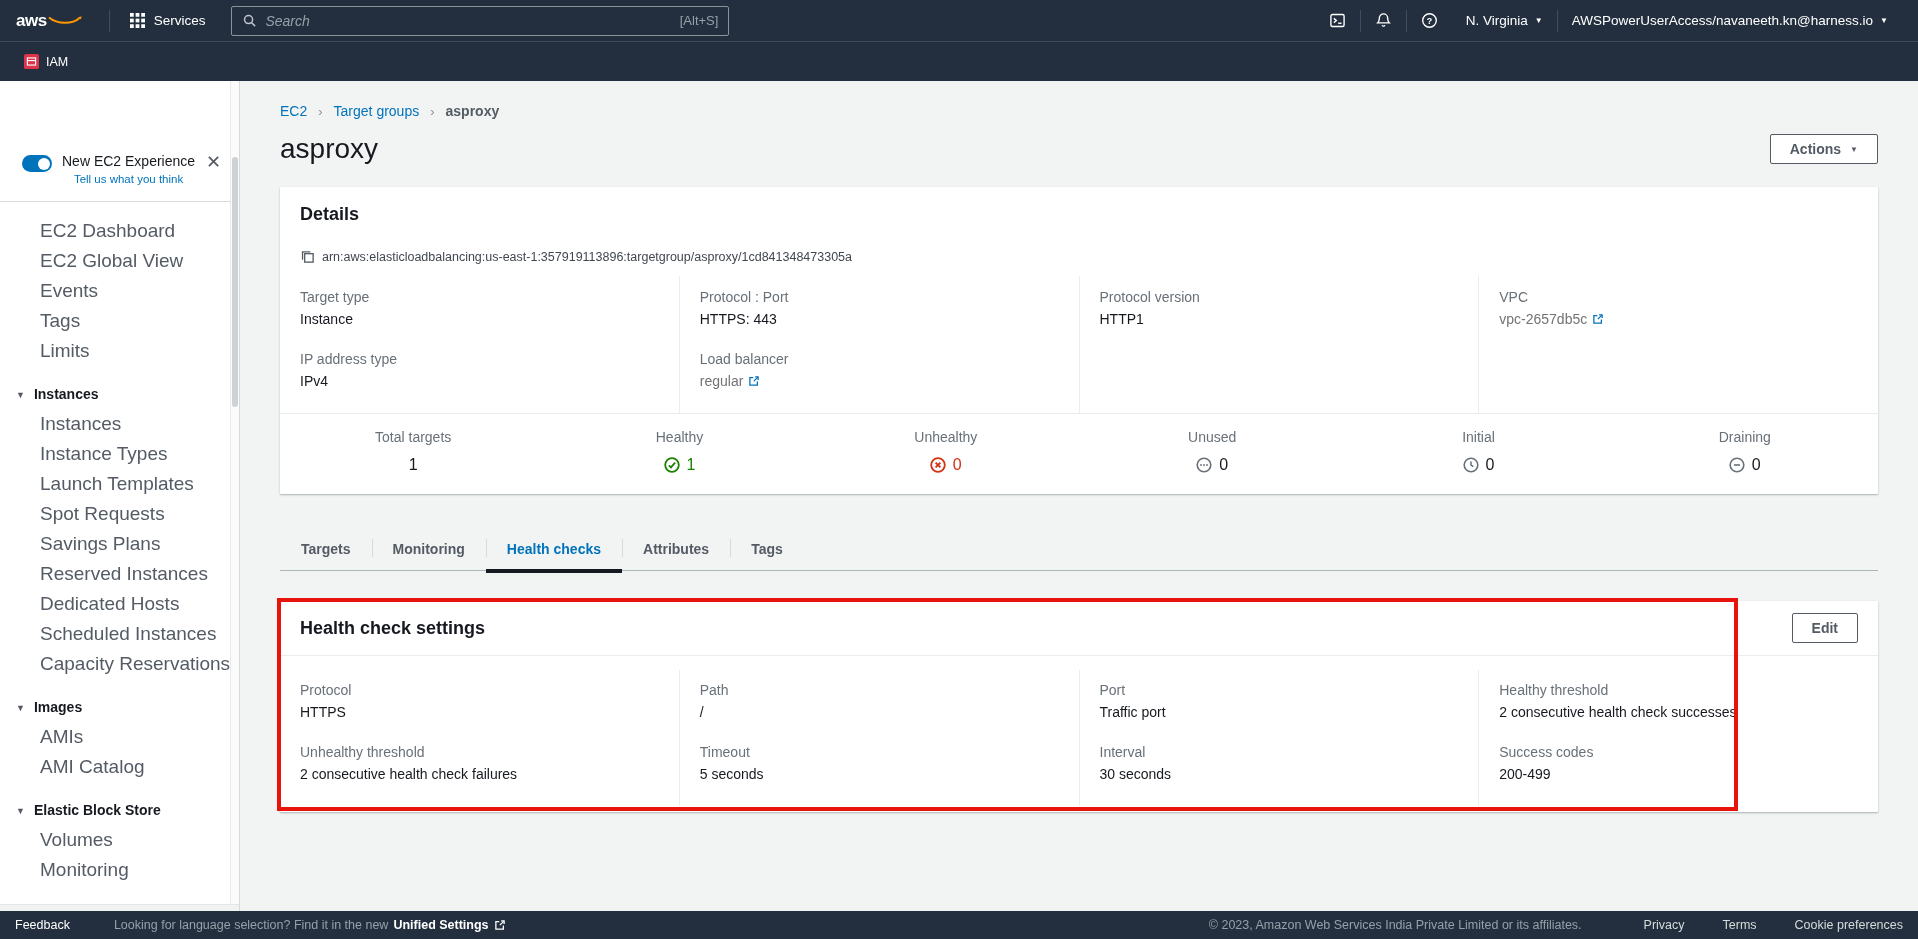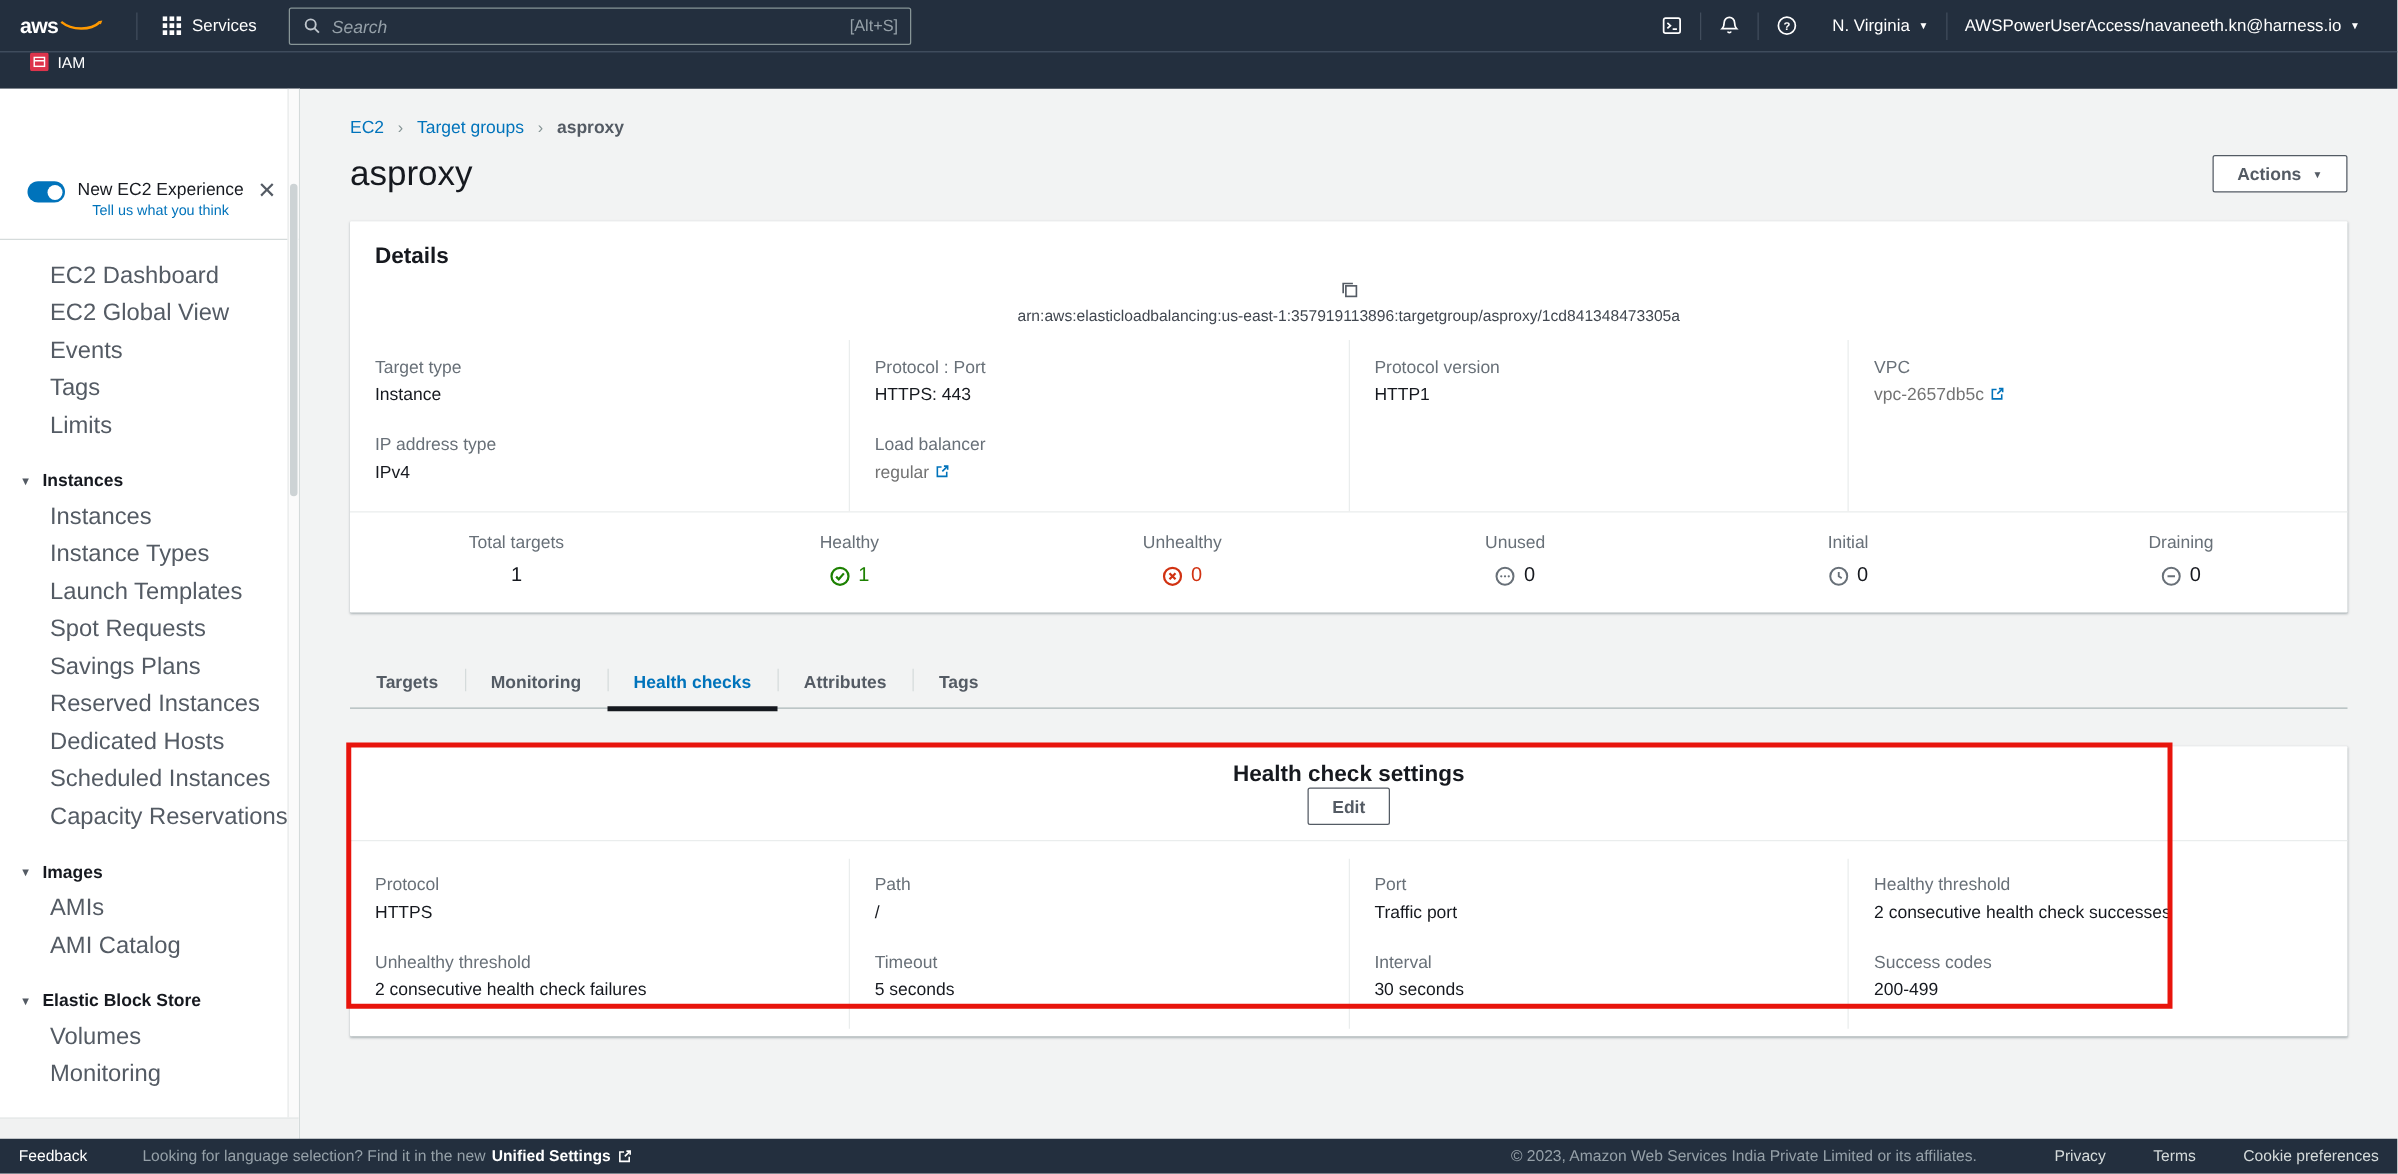--- a/index.html
+++ b/index.html
@@ -19,21 +19,21 @@
   .search-box input { flex:1; background:transparent; border:none; outline:none; color:#fff;
                       font-style:italic; font-size:14px; margin-left:8px; font-family:"Liberation Sans",sans-serif; }
   .search-box input::placeholder { color:#95a0a8; font-style:italic; }
   .search-shortcut { color:#95a0a8; font-size:13px; font-style:normal; }
   .topnav-right { margin-left:auto; display:flex; align-items:center; }
   .top-icon { padding:0 14px; display:flex; align-items:center; cursor:pointer; }
   .top-div { width:1px; height:22px; background:#414d5c; }
   .region-menu, .account-menu { color:#fff; font-size:13.5px; padding:0 14px; display:flex; align-items:center; gap:7px; cursor:pointer; white-space:nowrap; }
   .caret { font-size:8px; color:#fff; }
   
-  .subnav { height:30px; background:#232f3e; border-top:1px solid #3d4b5c; display:flex; align-items:flex-start; padding:0 24px; }
+  .subnav { height:40px; background:#232f3e; border-top:1px solid #3d4b5c; display:flex; align-items:center; padding:0 24px; }
   .fav-item { display:flex; align-items:center; gap:7px; color:#fff; font-size:12.5px; cursor:pointer; }
   
   .app { display:flex; height:840px; }
   
   .sidebar { width:240px; background:#fff; border-right:1px solid #d5dbdb; position:relative; overflow:hidden; flex:none; }
   .sb-banner { margin-top:72px; padding:0 14px 16px 22px; border-bottom:1px solid #d5dbdb; display:flex; align-items:flex-start; }
   .toggle { width:30px; height:17px; border-radius:9px; background:#0073bb; position:relative; flex:none; margin-top:2px; cursor:pointer; }
   .toggle::after { content:''; position:absolute; right:2.5px; top:2.5px; width:12px; height:12px; border-radius:50%; background:#fff; }
   .sb-banner-text { margin-left:10px; text-align:center; }
   .sb-banner-title { font-size:14px; color:#16191f; line-height:17px; }
@@ -55,21 +55,21 @@
   .title-row { display:flex; align-items:center; justify-content:space-between; margin-top:14px; }
   .page-title { font-size:28px; font-weight:400; color:#16191f; }
   .btn { background:#fff; border:1px solid #545b64; border-radius:2px; color:#545b64; font-weight:700;
          font-size:14px; padding:6px 19px; cursor:pointer; font-family:"Liberation Sans",sans-serif; display:inline-flex; align-items:center; gap:9px; }
   .btn .caret { color:#545b64; }
   
   .card { background:#fff; border-radius:1px; box-shadow:0 1px 2px 0 rgba(0,28,36,0.3); }
   .details-card { margin-top:22px; }
   .card-head { padding:17px 20px 4px 20px; }
   .card-title { font-size:18px; font-weight:700; color:#16191f; }
-  .arn-row { display:flex; align-items:center; gap:7px; margin-top:9px; font-size:12.5px; color:#414750;flex-direction:column; }
+  .arn-row { display:flex; align-items:center; gap:7px; margin-top:24px; font-size:12.5px; color:#414750; }
   .copy-icon { cursor:pointer; flex:none; }
   .d-grid { display:flex; padding:8px 0 0 0; }
   .d-col { flex:1; padding:13px 20px 0 20px; }
   .d-col + .d-col { border-left:1px solid #eaeded; }
   .field { margin-bottom:24px; }
   .f-label { font-size:14px; color:#687078; margin-bottom:6px; }
   .f-value { font-size:14px; color:#16191f; }
   .link { color:#737373; cursor:pointer; display:inline-flex; align-items:center; gap:5px; }
   .ext { width:12px; height:12px; }
   
@@ -82,21 +82,21 @@
   .st-ic { width:16px; height:16px; flex:none; }
   .ic-gray { color:#687078; }
   
   .tabs { display:flex; margin-top:36px; border-bottom:1px solid #aab7b8; }
   .tab { font-size:14px; font-weight:700; color:#545b64; padding:11px 21px 13px 21px; position:relative; cursor:pointer; }
   .tab + .tab::before { content:''; position:absolute; left:0; top:9px; bottom:13px; width:1px; background:#d5dbdb; }
   .tab.active { color:#0073bb; }
   .tab.active::after { content:''; position:absolute; left:0; right:0; bottom:-3px; height:4px; background:#16191f; }
   
   .hc-wrap { margin-top:30px; position:relative; }
-  .hc-head { display:flex; align-items:center; padding:12px 20px; border-bottom:1px solid #eaeded;flex-direction:column; }
+  .hc-head { display:flex; align-items:center; justify-content:space-between; padding:12px 20px; border-bottom:1px solid #eaeded; }
   .hc-grid { display:flex; padding:14px 0 6px 0; }
   .hc-grid .d-col { padding-top:12px; }
   .red-box { position:absolute; top:-3px; left:-3px; width:1461px; height:213px;
              border:4px solid #e8140c; pointer-events:none; z-index:5; }
   
   .footer { position:absolute; left:0; right:0; bottom:0; height:28px; background:#232f3e;
             display:flex; align-items:center; padding:0 15px; font-size:12.5px; }
   .ft-feedback { color:#fff; margin-right:44px; cursor:pointer; }
   .ft-lang { color:#95a0a8; display:flex; align-items:center; gap:5px; }
   .ft-lang b { color:#fff; cursor:pointer; }

